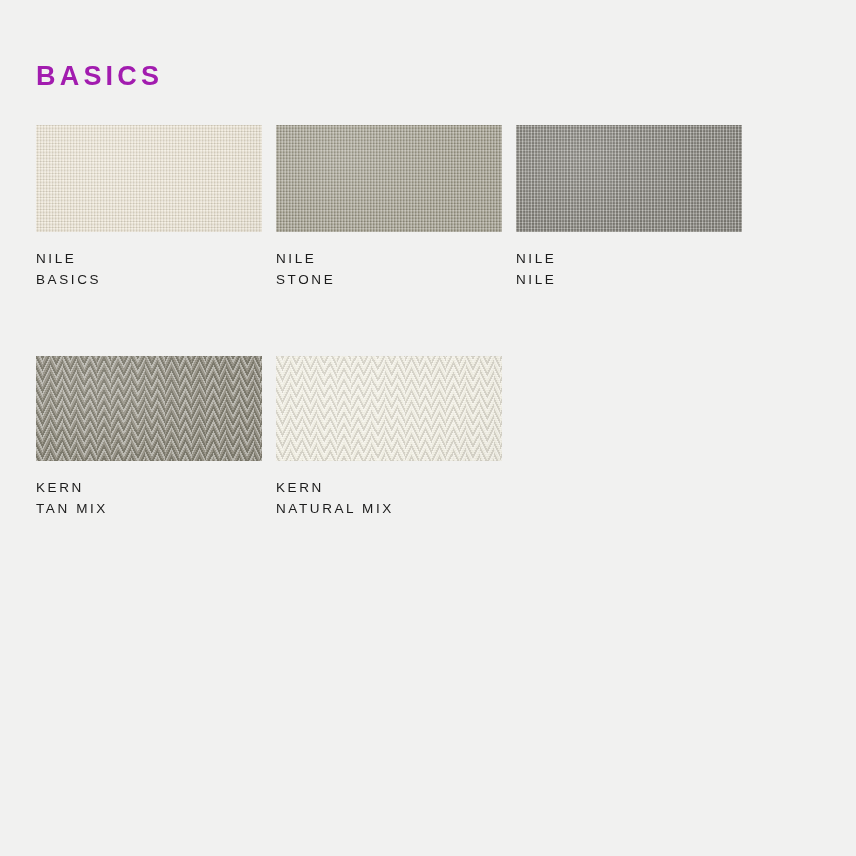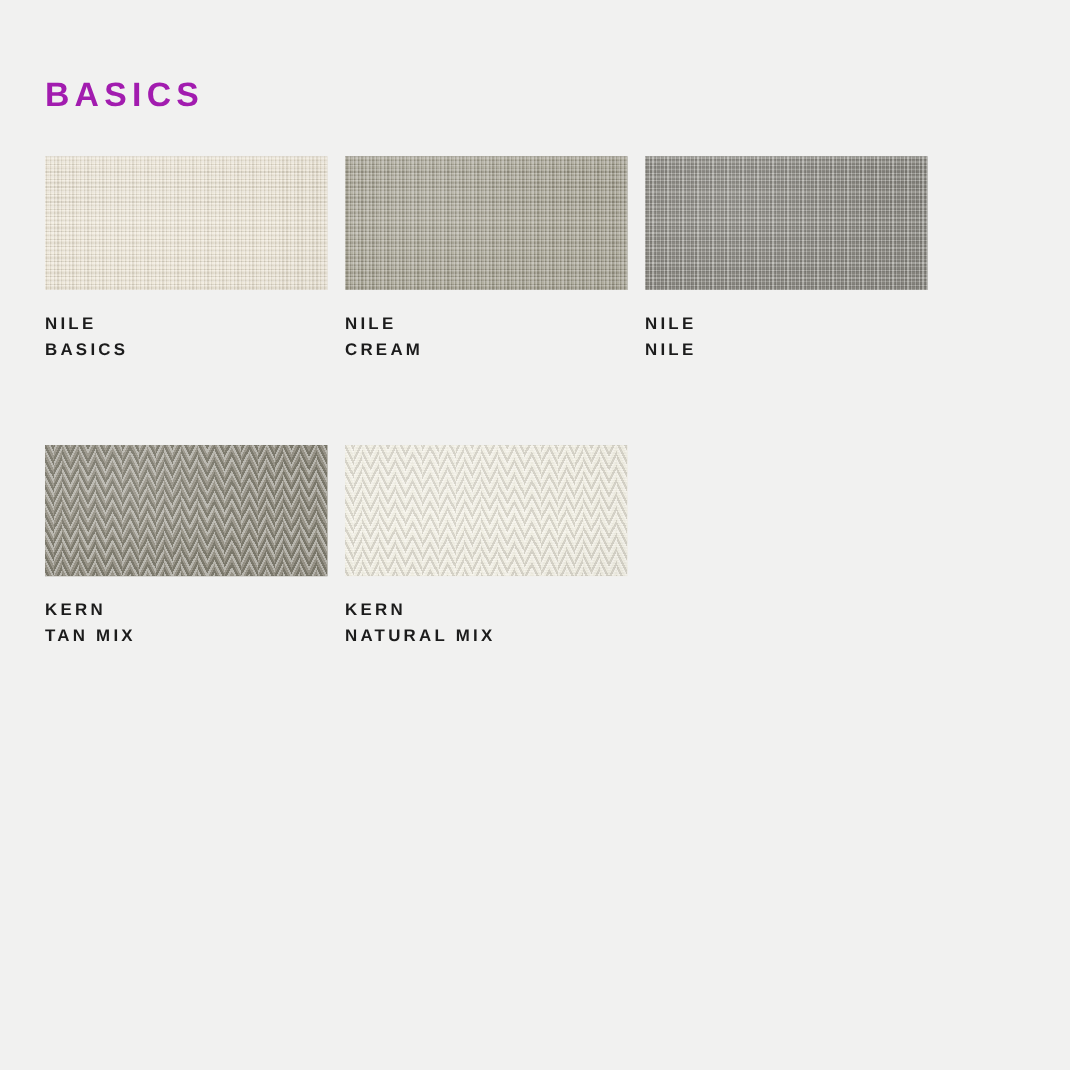--- a/index.html
+++ b/index.html
@@ -155,21 +155,21 @@
     background-image:
       radial-gradient(120% 150% at 30% 30%,
         rgba(255,255,255,0.10) 0%,
         rgba(255,255,255,0.0) 45%,
         rgba(0,0,0,0.045) 100%);
   }
 
   .swatch-label {
     margin-top: 17px;
     font-size: 13.5px;
-    font-weight: 700;
+    font-weight: 400;
     letter-spacing: 2.6px;
     line-height: 1.55;
     color: #1c1c1c;
     white-space: nowrap;
   }
   .swatch-label .line-2 {
     display: block;
   }
 </style>
 </head>
@@ -196,21 +196,21 @@
       </div>
 
       <div class="swatch-cell">
         <div class="swatch-chip" style="background: rgb(155, 151, 133);">
           <div class="weave weave-linen"></div>
           <div class="weave weave-grain"></div>
           <div class="weave weave-shade"></div>
         </div>
         <div class="swatch-label" style="color: rgb(28, 28, 28);">
           <span class="line-1">NILE</span>
-          <span class="line-2">CREAM</span>
+          <span class="line-2">STONE</span>
         </div>
       </div>
 
       <div class="swatch-cell">
         <div class="swatch-chip" style="background: rgb(147, 145, 137);">
           <div class="weave weave-basket"></div>
           <div class="weave weave-grain"></div>
           <div class="weave weave-shade"></div>
         </div>
         <div class="swatch-label" style="color: rgb(28, 28, 28);">

